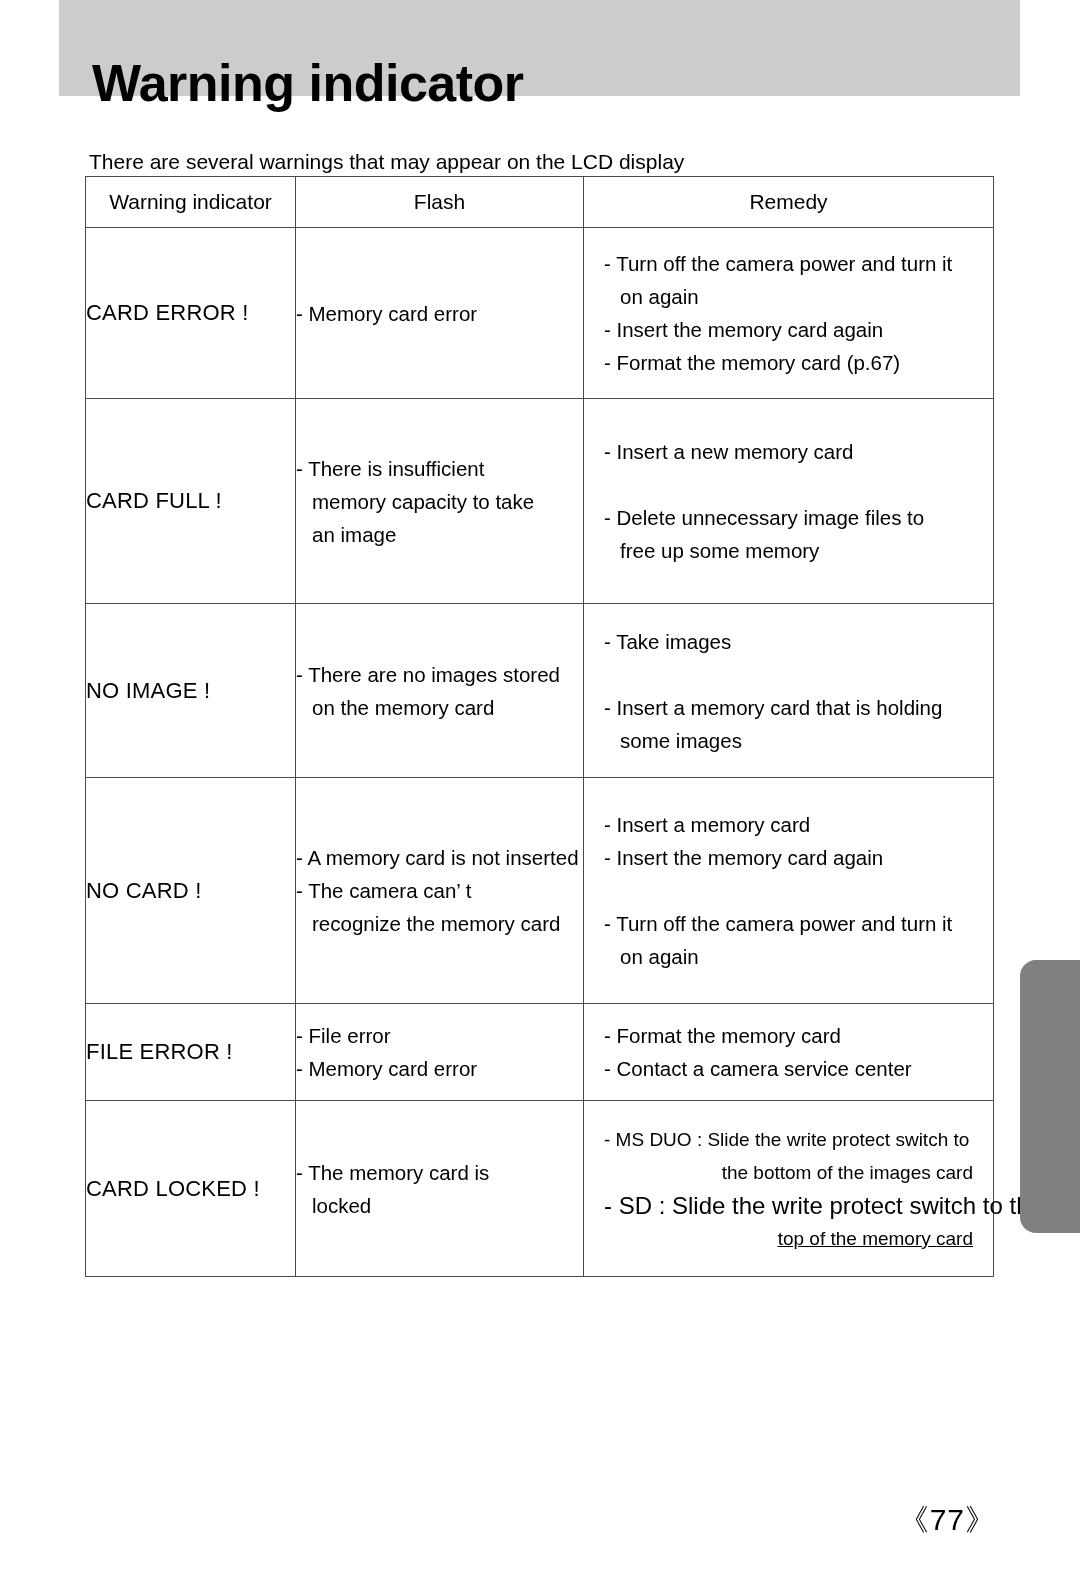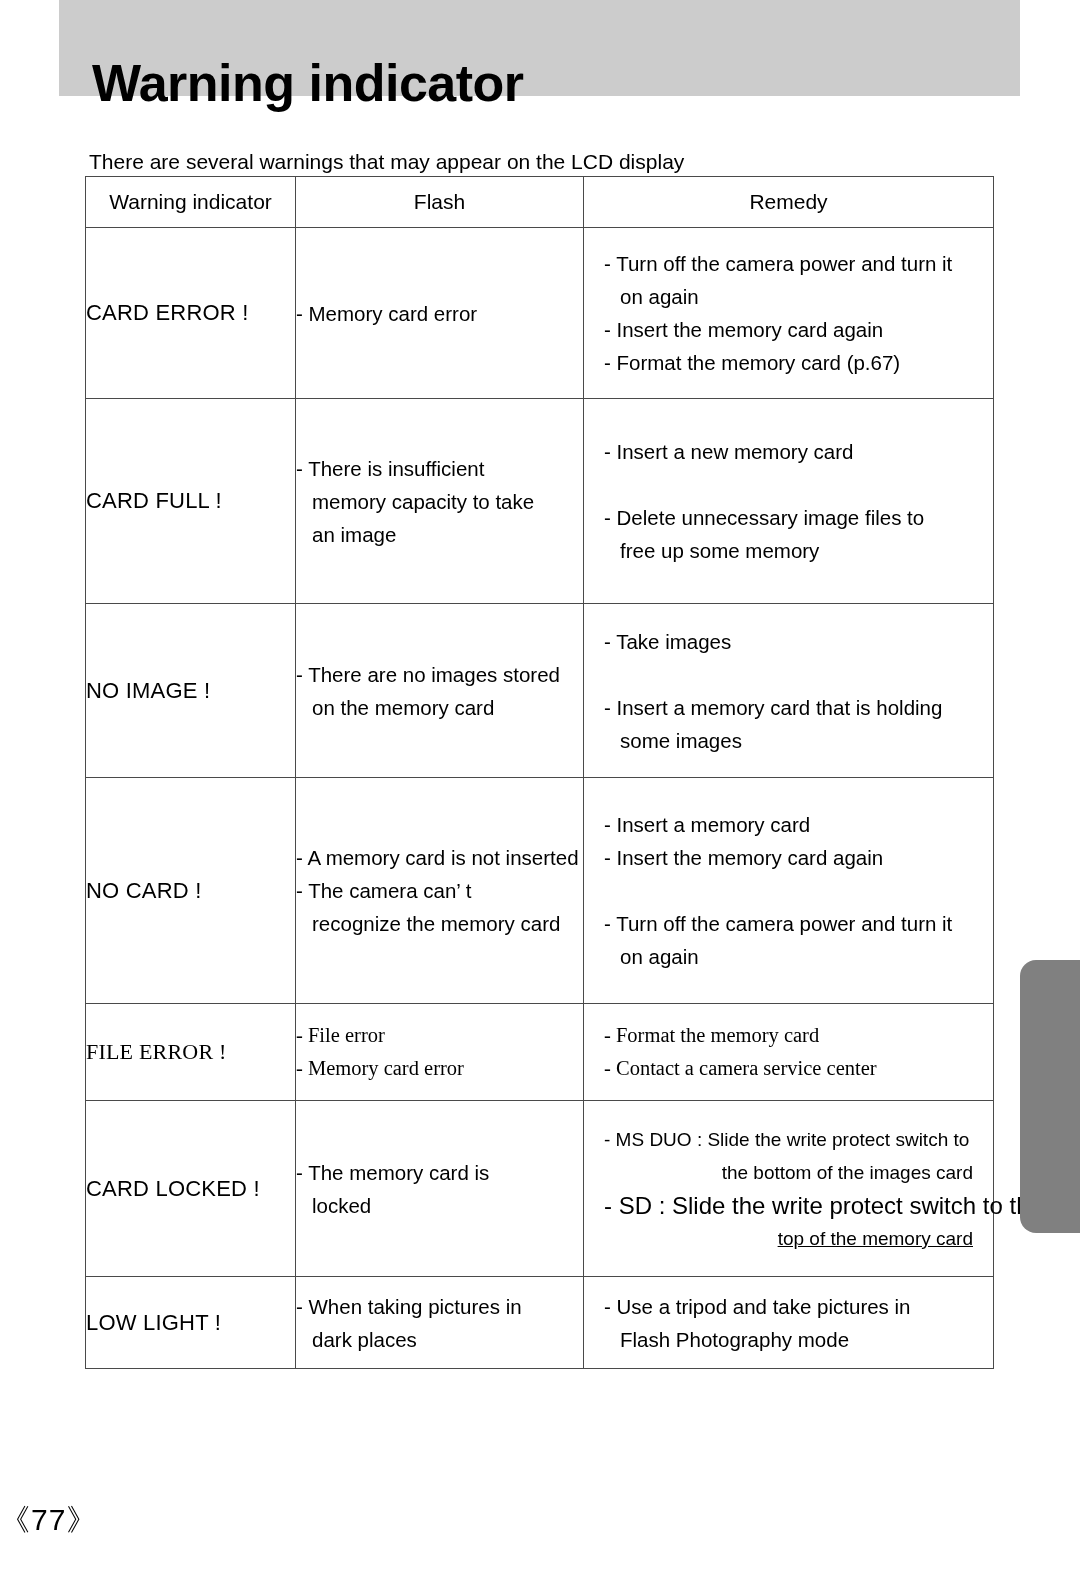--- a/index.html
+++ b/index.html
@@ -117,20 +117,21 @@
     background: #808080;
     border-radius: 16px;
   }
 
   
   .page-number {
     position: absolute;
     left: 0;
     top: 1500px;
     width: 996px;
+    text-align: right;
     font-size: 30px;
     letter-spacing: 1px;
   }
 </style>
 </head>
 <body>
 
 <div class="header-band"></div>
 <h1 class="header-title">Warning indicator</h1>
 
@@ -197,21 +198,21 @@
           <span class="line cont">recognize the memory card</span>
         </td>
         <td class="cell-body remedy">
           <span class="line">- Insert a memory card</span>
           <span class="line">- Insert the memory card again</span>
           <span class="line blank">&nbsp;</span>
           <span class="line">- Turn off the camera power and turn it</span>
           <span class="line cont">on again</span>
         </td>
       </tr>
-      <tr style="height: 97px; font-family: Liberation Serif, serif;">
+      <tr style="height: 97px;">
         <td class="cell-ind">FILE ERROR !</td>
         <td class="cell-body">
           <span class="line">- File error</span>
           <span class="line">- Memory card error</span>
         </td>
         <td class="cell-body remedy">
           <span class="line">- Format the memory card</span>
           <span class="line">- Contact a camera service center</span>
         </td>
       </tr>
@@ -221,29 +222,18 @@
           <span class="line">- The memory card is</span>
           <span class="line cont">locked</span>
         </td>
         <td class="cell-body remedy">
           <span class="line" style="font-size: 19px;">- MS DUO : Slide the write protect switch to</span>
           <span class="line far-indent" style="font-size: 19px;">the bottom of the images card</span>
           <span class="line" style="font-size: 24px;">- SD : Slide the write protect switch to the</span>
           <span class="line far-indent" style="font-size: 19px; text-decoration: underline;">top of the memory card</span>
         </td>
       </tr>
-      <tr style="height: 92px;">
-        <td class="cell-ind">LOW LIGHT !</td>
-        <td class="cell-body">
-          <span class="line">- When taking pictures in</span>
-          <span class="line cont">dark places</span>
-        </td>
-        <td class="cell-body remedy">
-          <span class="line">- Use a tripod and take pictures in</span>
-          <span class="line cont">Flash Photography mode</span>
-        </td>
-      </tr>
     </tbody>
 </table>
 
 <div class="edge-tab"></div>
 
 <div class="page-number">《77》</div>
 
 </body></html>

